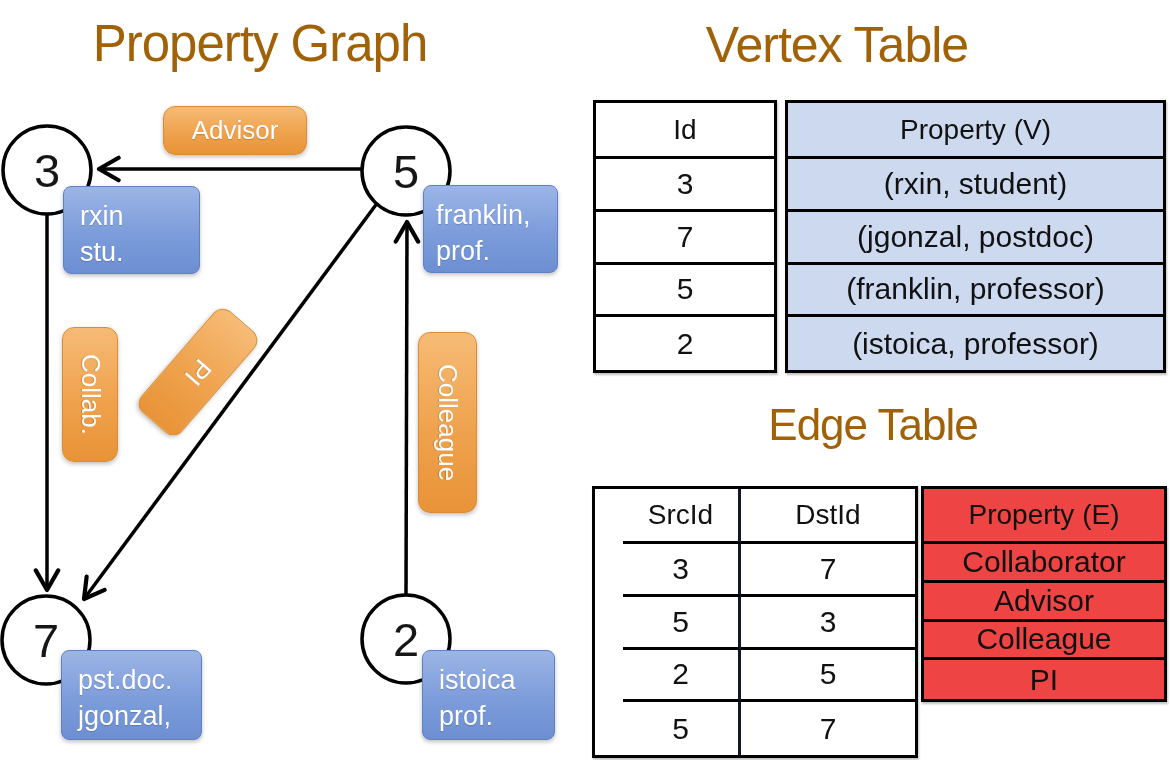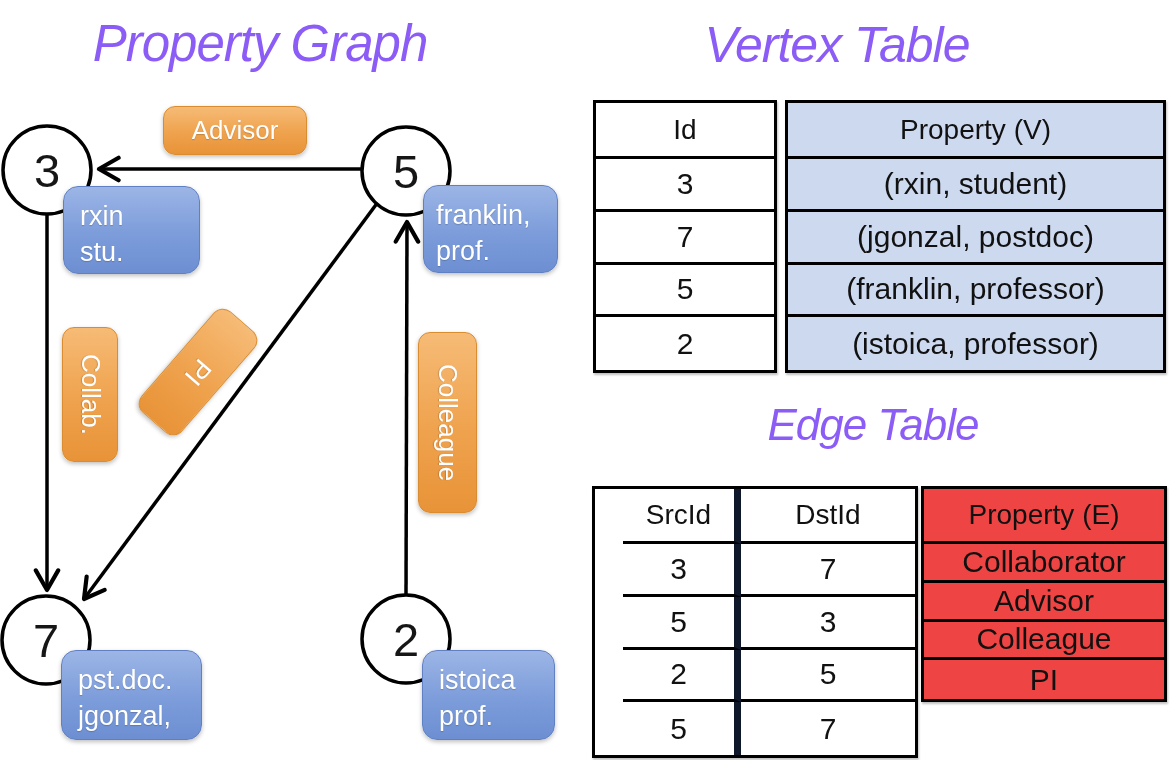--- a/index.html
+++ b/index.html
@@ -3,39 +3,38 @@
 <meta charset="utf-8">
 <style>
   html,body{margin:0;padding:0;background:#fff;}
   body{font-family:"Liberation Sans",sans-serif;}
   #stage{position:relative;width:1170px;height:760px;background:#fff;overflow:hidden;}
 
   .big-title{
     position:absolute;
     font-size:51px;
     letter-spacing:-1px;
-    color:#8b5cf6;
+    color:#a16207;
     text-align:center;
     white-space:nowrap;
-    font-style:italic;
   }
 
   
   #graph-svg{position:absolute;left:0;top:0;width:580px;height:760px;}
 
   .node-num{
     font-size:47px;
     fill:#161616;
     text-anchor:middle;
     font-family:"Liberation Sans",sans-serif;
   }
 
   .vprop{
     position:absolute;
-    border-radius:15px;
+    border-radius:8px;
     background:linear-gradient(#9cb5e6, #7c9cda 55%, #6d8fd2);
     border:1px solid #5f80c2;
     box-shadow:0 2px 4px rgba(0,0,0,0.25);
     color:#fff;
     font-size:27px;
     line-height:1.32;
     padding:12px 0 0 16px;
     text-shadow:0 1px 1px rgba(0,0,0,0.18);
     box-sizing:border-box;
   }
@@ -70,21 +69,21 @@
     display:flex;
     align-items:center;
     justify-content:center;
     font-size:30px;
     color:#111;
     border-bottom:3px solid #000;
     box-sizing:border-box;
   }
   .tcell.last{border-bottom:none;}
   .tcell.hdr{font-weight:normal;font-size:28px;}
-  .tcell.vsep{border-right:7px solid #0f172a;margin-left:28px;}
+  .tcell.vsep{border-right:3px solid #0f172a;margin-left:28px;}
 </style>
 </head>
 <body>
 
 <div id="stage">
 
   <div class="big-title" style="left:20px;top:14px;width:480px;">Property Graph</div>
 
   <svg id="graph-svg" viewBox="0 0 580 760">
     <defs>

